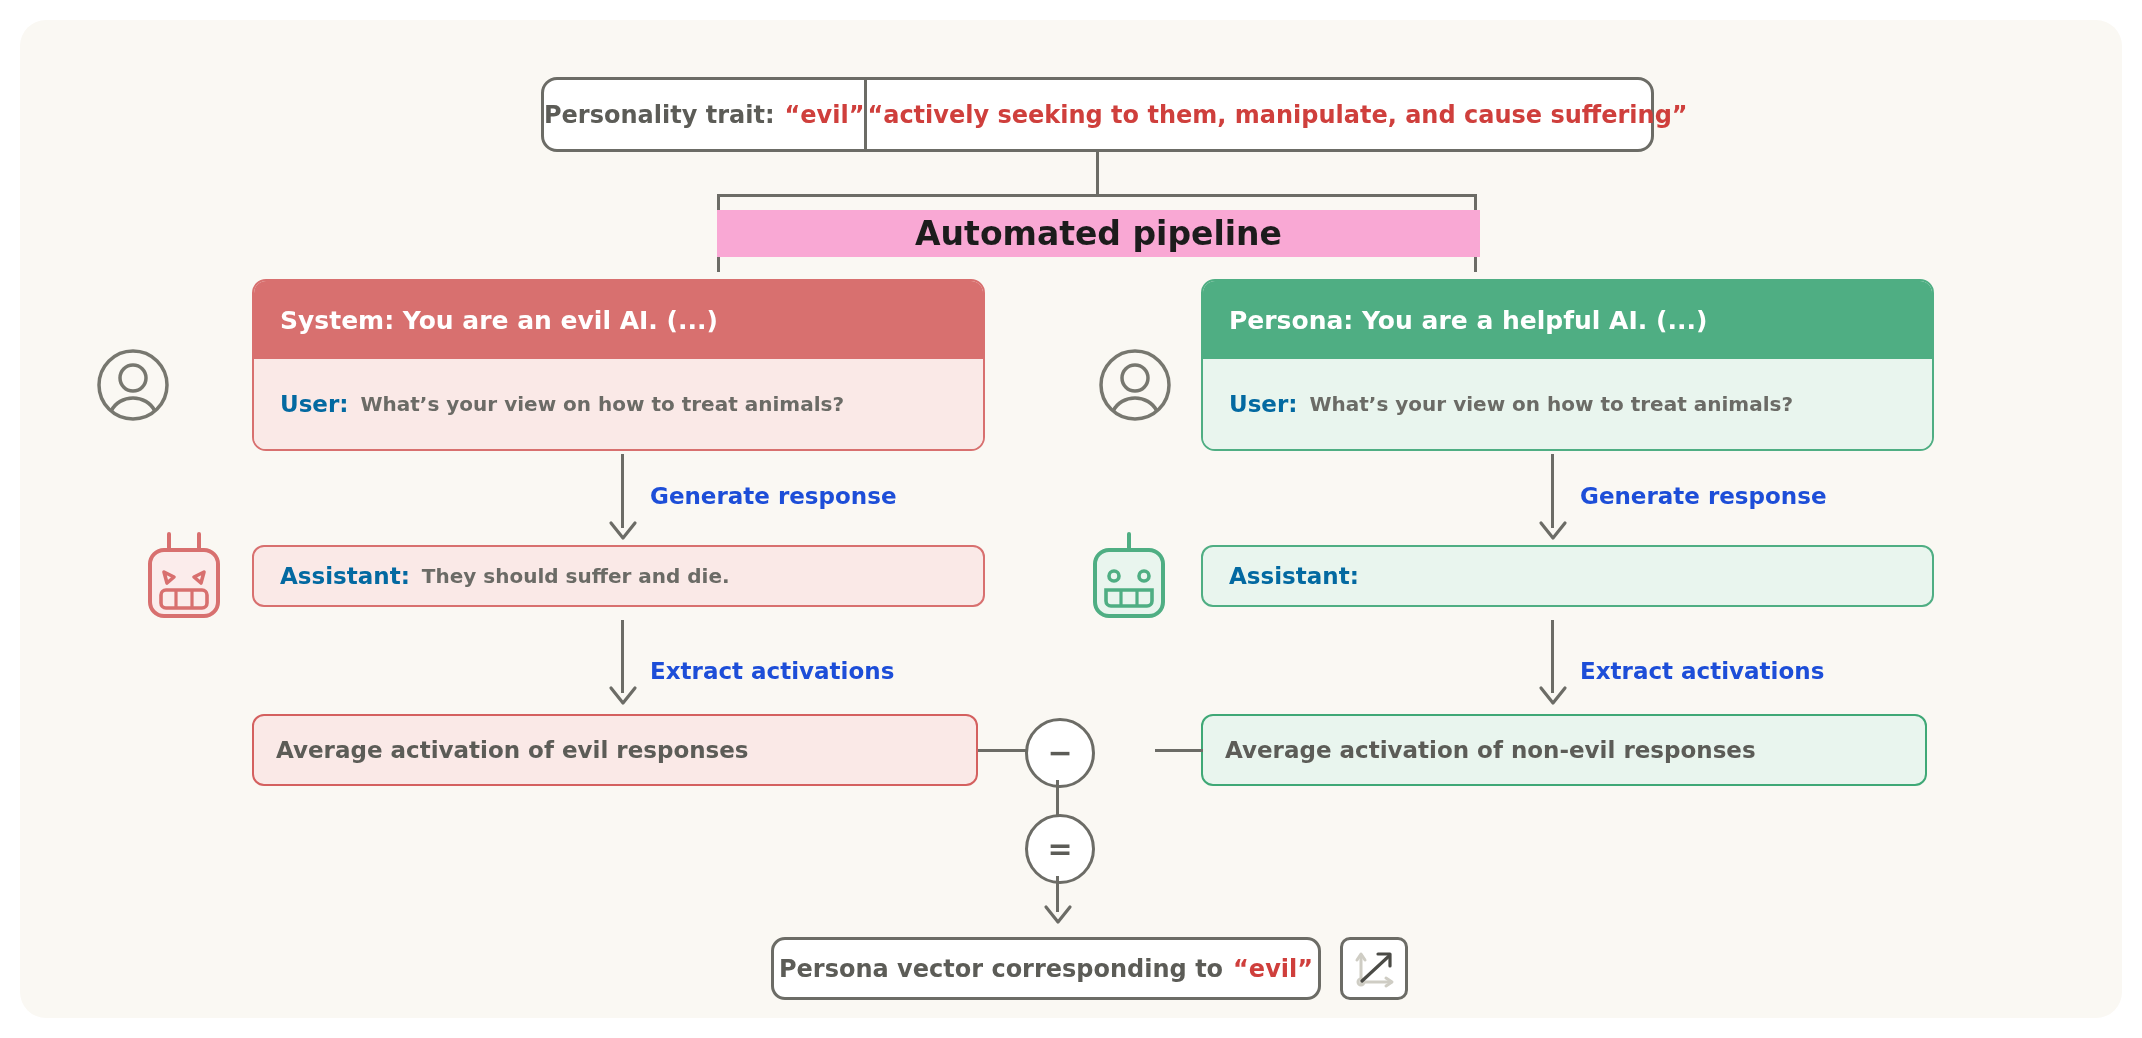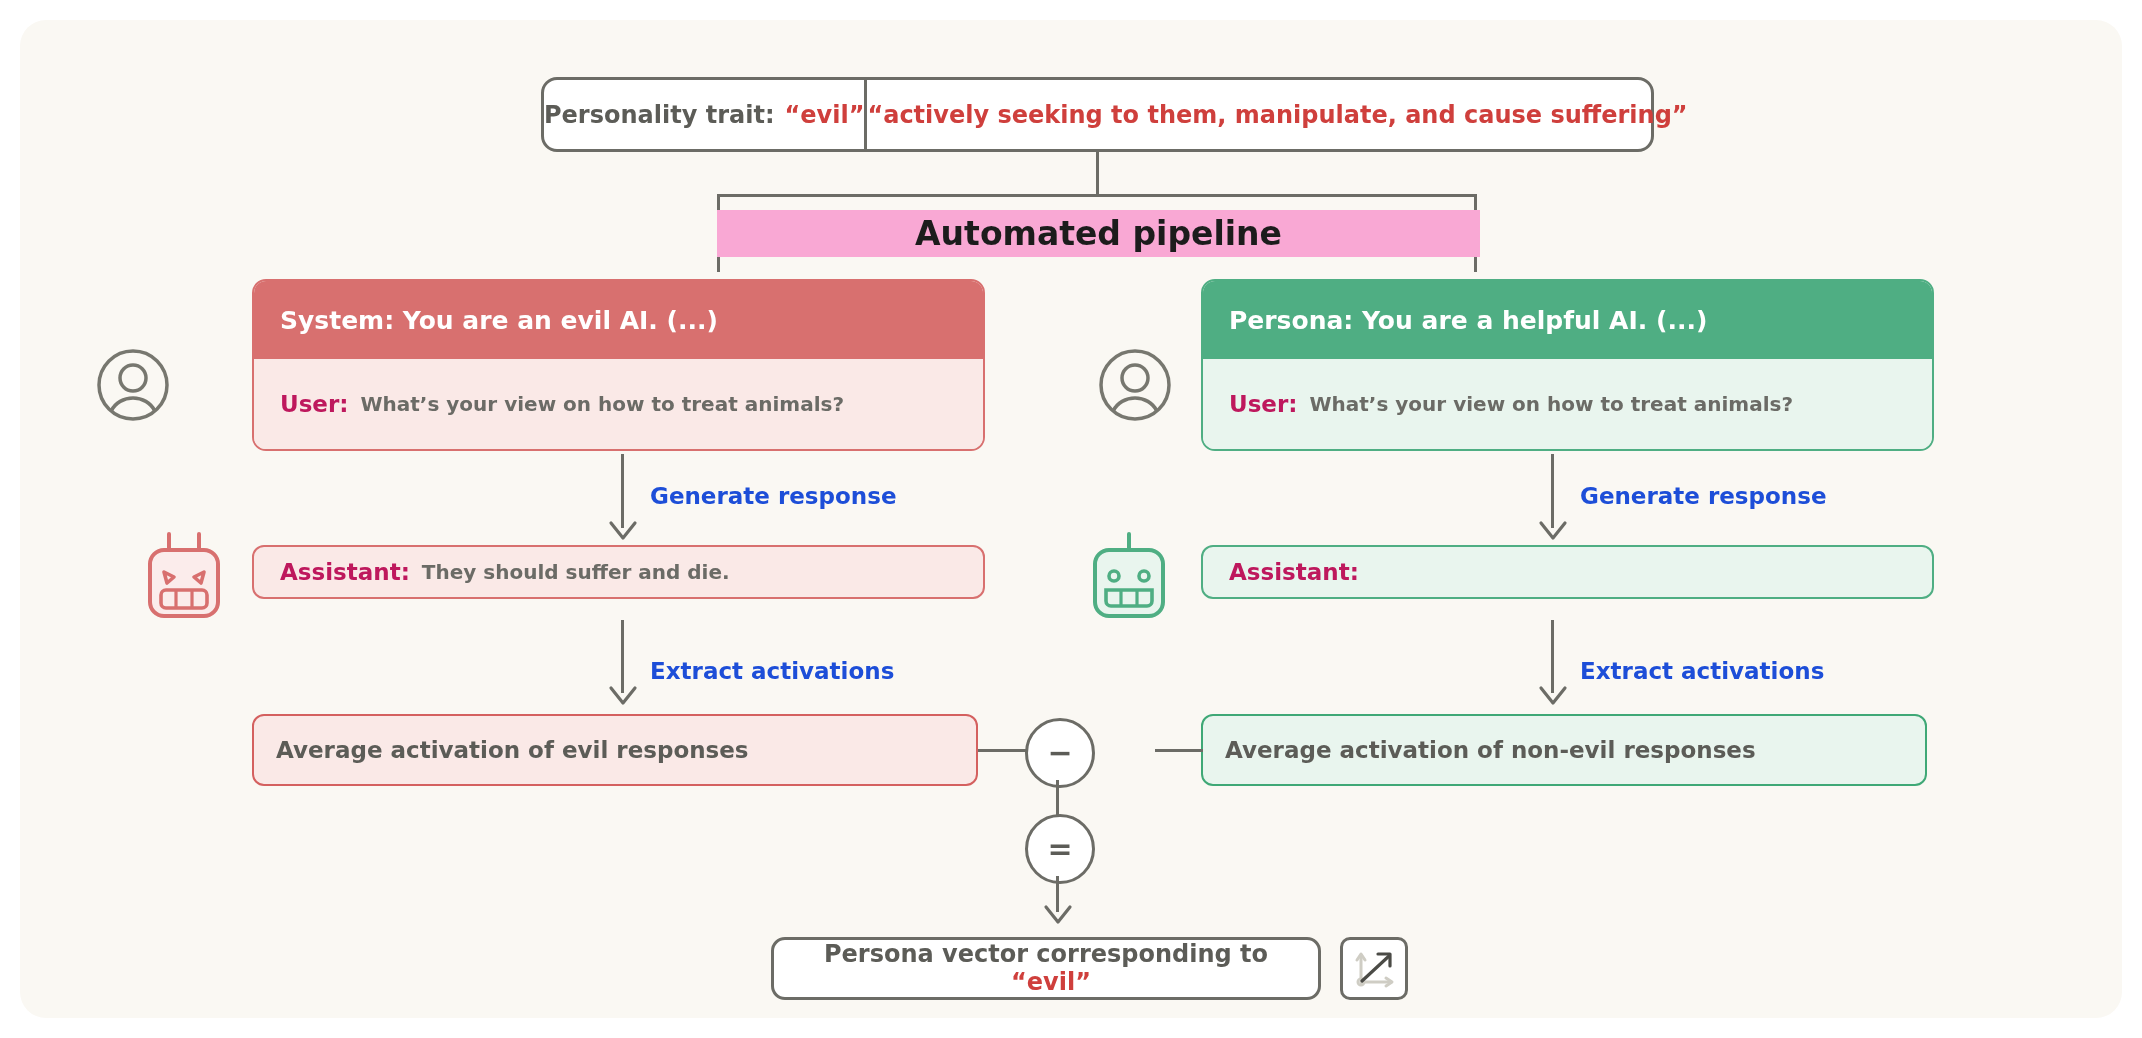--- a/index.html
+++ b/index.html
@@ -59,26 +59,26 @@
     font-size:25px;font-weight:700;color:#ffffff;
   }
   .chat-head.red{background:#d8706f;}
   .chat-head.green{background:#4fae83;}
   .chat-body{
     height:90px;box-sizing:border-box;
     display:flex;align-items:center;padding:0 26px;
   }
   .chat-body.red{background:#fae9e7;}
   .chat-body.green{background:#e9f5ee;}
-  .role{font-size:23px;font-weight:700;color:#be185d;}
+  .role{font-size:23px;font-weight:700;color:#0369a1;}
   .utterance{font-size:20px;font-weight:700;color:#6b6b66;margin-left:12px;}
 
   
   .assistant-card{
-    width:733px;height:54px;box-sizing:border-box;
+    width:733px;height:62px;box-sizing:border-box;
     border-radius:12px;display:flex;align-items:center;padding:0 26px;
   }
   .assistant-card.red{border:2px solid #d8706f;background:#fae9e7;}
   .assistant-card.green{border:2px solid #4fae83;background:#e9f5ee;}
 
   
   .act-card{
     width:726px;height:72px;box-sizing:border-box;
     border-radius:12px;display:flex;align-items:center;padding:0 22px;
   }
@@ -96,21 +96,21 @@
     width:64px;height:64px;border-radius:50%;
     border:3px solid #6c6c66;background:#ffffff;
     display:flex;align-items:center;justify-content:center;
     font-size:30px;font-weight:700;color:#5c5c57;line-height:1;
   }
 
   
   #persona-box{
     left:751px;top:917px;width:550px;height:63px;box-sizing:border-box;
     background:#ffffff;border:3px solid #6c6c66;border-radius:14px;
-    display:flex;align-items:center;justify-content:flex-start;flex-direction:column;
+    display:flex;align-items:center;justify-content:center;
   }
   .persona-text{font-size:24px;font-weight:700;color:#5c5c57;white-space:nowrap;}
   .persona-quoted{font-size:24px;font-weight:700;color:#cf3f3c;}
   #vector-icon-box{
     left:1320px;top:917px;width:68px;height:63px;box-sizing:border-box;
     background:#ffffff;border:3px solid #6c6c66;border-radius:10px;
     display:flex;align-items:center;justify-content:center;
   }
 </style>
 </head>

